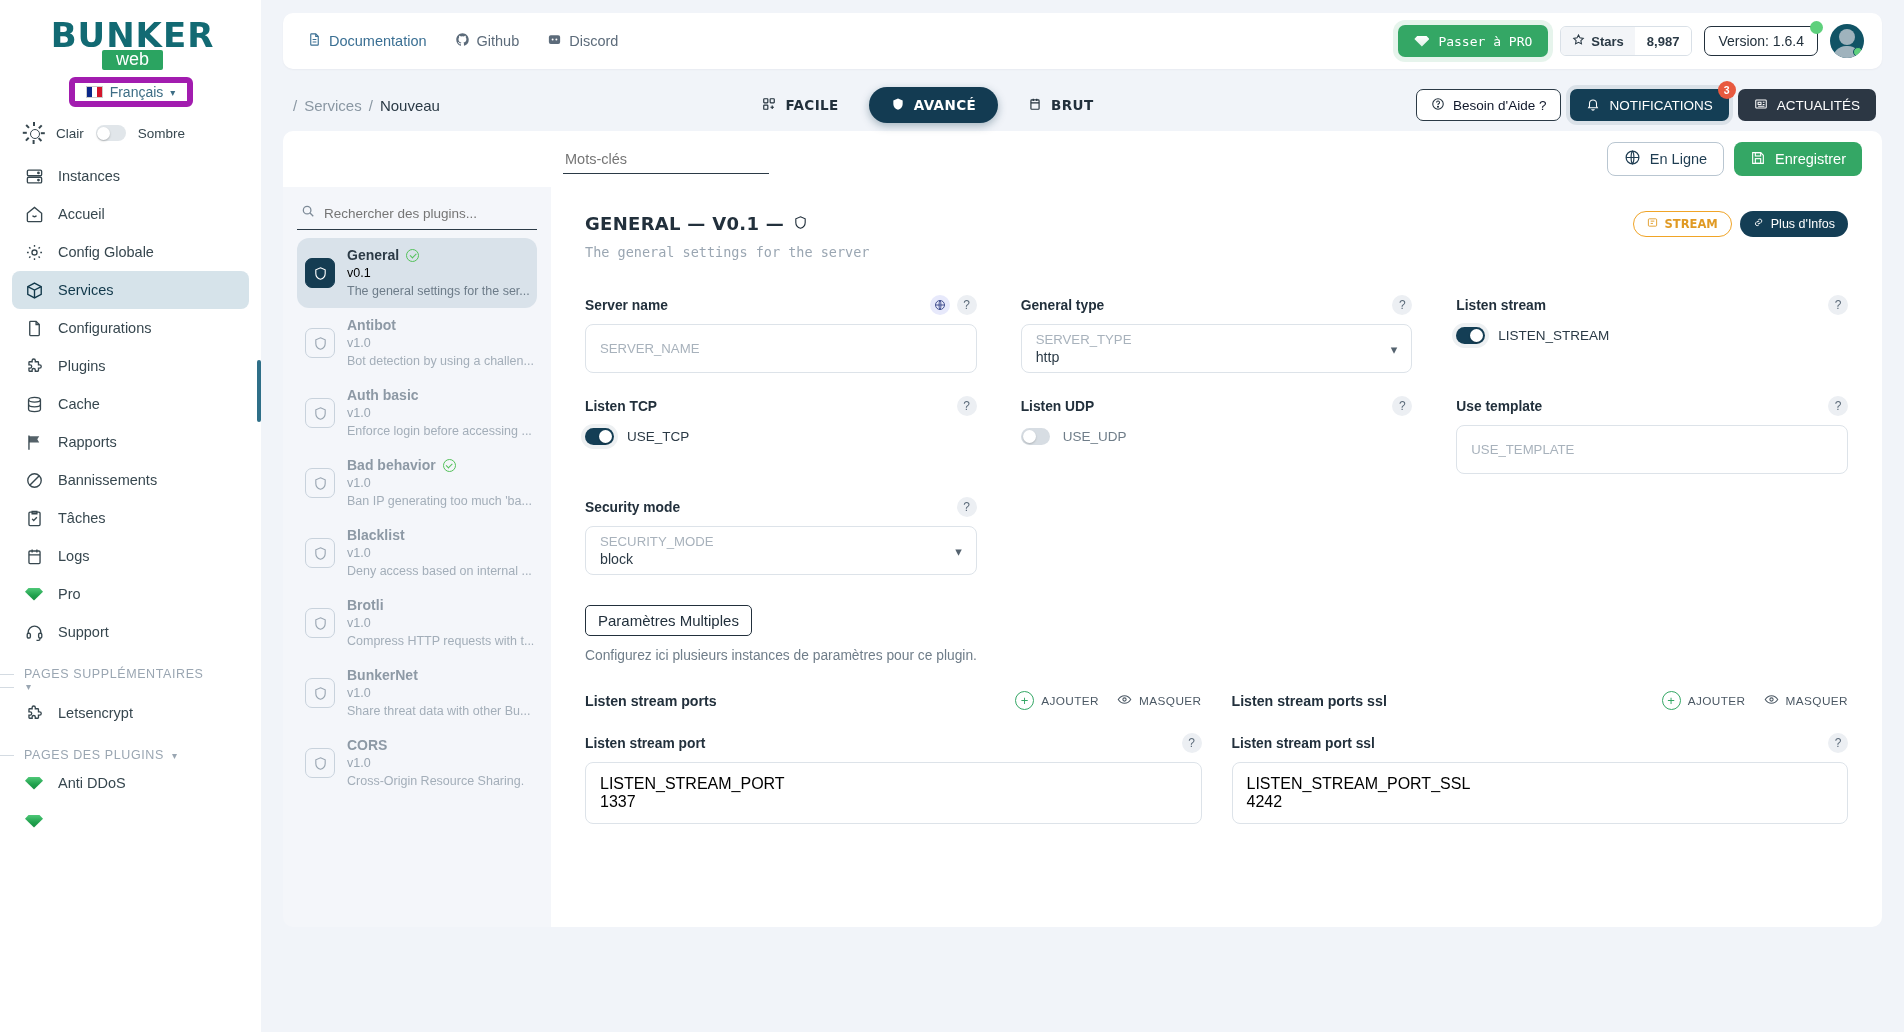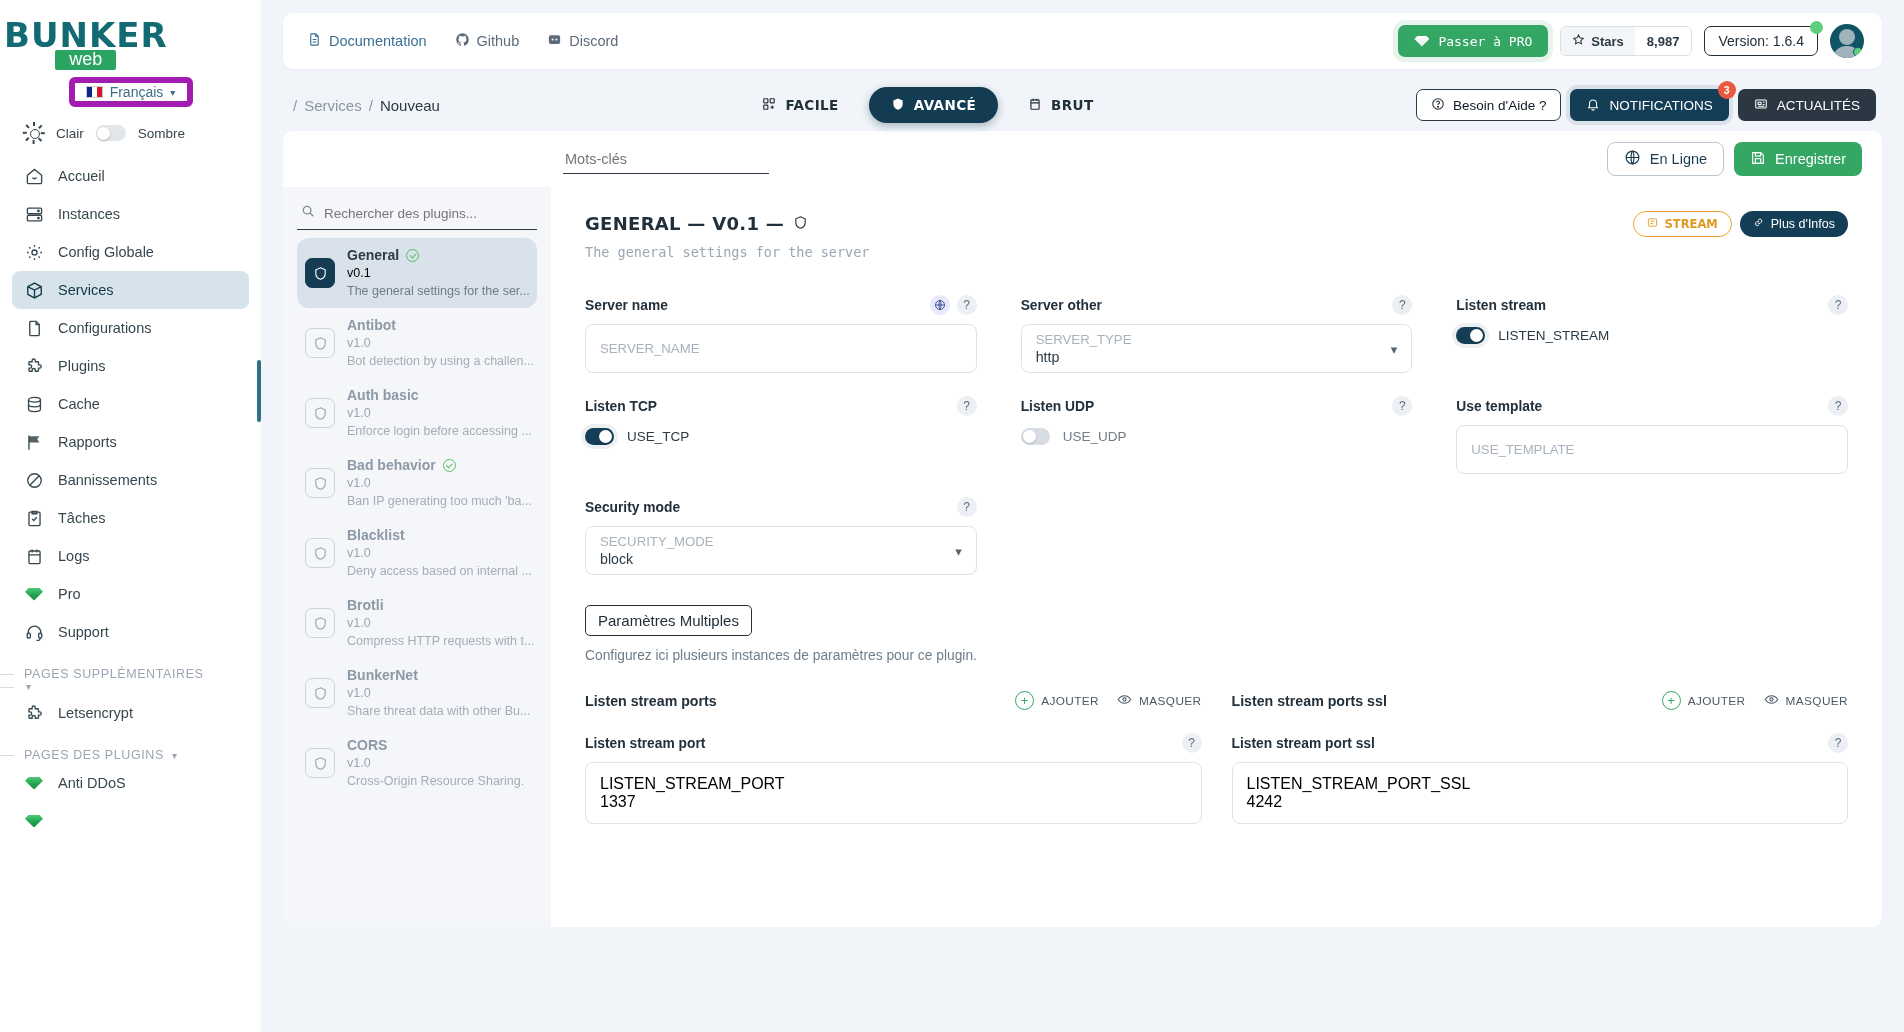--- a/index.html
+++ b/index.html
@@ -10,21 +10,21 @@
     overflow: hidden;
   }
   .app { display: flex; width: 1904px; height: 1032px; }
 
   
   .sidebar {
     width: 261px; height: 1032px; background: #ffffff;
     display: flex; flex-direction: column;
     flex: 0 0 261px; position: relative; overflow: hidden;
   }
-  .logo-wrap { padding: 18px 0 6px 4px; display: flex; }
+  .logo-wrap { padding: 18px 0 6px 4px; display: flex; justify-content: center; }
   .logo { text-align: center; line-height: 1; }
   .logo-bunker {
     font-family: "DejaVu Sans", sans-serif;
     font-weight: bold; font-size: 34px; letter-spacing: 1px;
     color: #126a73; display: block;
   }
   .logo-web {
     display: inline-block; background: #2ba461; color: #ffffff;
     font-size: 18px; padding: 0px 14px 2px 14px; margin-top: -4px;
     border-radius: 2px; font-family: "Liberation Sans", sans-serif;
@@ -331,36 +331,36 @@
       </span>
       <span>Clair</span>
       <span class="theme-toggle"></span>
       <span>Sombre</span>
     </div>
 
     <nav class="nav">
       <div class="nav-item">
         <span class="ic">
             <svg width="19" height="19" viewBox="0 0 24 24" fill="none" stroke="#37474f" stroke-width="1.7">
-              <path d="M3 10.5 12 3l9 7.5V20a1 1 0 0 1-1 1H4a1 1 0 0 1-1-1z"></path>
-              <path d="M9.5 13.5a3 3 0 0 0 5 0"></path>
-            </svg>
-          </span>
-        <span>Accueil</span>
-      </div>
-      <div class="nav-item">
-        <span class="ic">
-            <svg width="19" height="19" viewBox="0 0 24 24" fill="none" stroke="#37474f" stroke-width="1.7">
               <rect x="3" y="4" width="18" height="7" rx="1.5"></rect>
               <rect x="3" y="13" width="18" height="7" rx="1.5"></rect>
               <circle cx="17" cy="7.5" r=".9" fill="#37474f"></circle>
               <circle cx="17" cy="16.5" r=".9" fill="#37474f"></circle>
             </svg>
           </span>
         <span>Instances</span>
+      </div>
+      <div class="nav-item">
+        <span class="ic">
+            <svg width="19" height="19" viewBox="0 0 24 24" fill="none" stroke="#37474f" stroke-width="1.7">
+              <path d="M3 10.5 12 3l9 7.5V20a1 1 0 0 1-1 1H4a1 1 0 0 1-1-1z"></path>
+              <path d="M9.5 13.5a3 3 0 0 0 5 0"></path>
+            </svg>
+          </span>
+        <span>Accueil</span>
       </div>
       <div class="nav-item">
         <span class="ic">
             <svg width="19" height="19" viewBox="0 0 24 24" fill="none" stroke="#37474f" stroke-width="1.7">
               <circle cx="12" cy="12" r="3.2"></circle>
               <path d="M12 2.5v2.2M12 19.3v2.2M21.5 12h-2.2M4.7 12H2.5M18.7 5.3l-1.6 1.6M6.9 17.1l-1.6 1.6M18.7 18.7l-1.6-1.6M6.9 6.9 5.3 5.3"></path>
             </svg>
           </span>
         <span>Config Globale</span>
       </div>
@@ -794,21 +794,21 @@
                 <span class="circ">?</span>
               </span>
             </div>
             <div class="inp">
               <span class="ph">SERVER_NAME</span>
             </div>
           </div>
 
           <div class="fld">
             <div class="fld-head">
-              <span class="fld-label">Server other</span>
+              <span class="fld-label">General type</span>
               <span class="fld-tools">
                   <span class="circ">?</span>
                 </span>
             </div>
             <div class="inp sel-inp">
               <span class="ph">SERVER_TYPE</span>
               <span class="val">http</span>
               <span class="caret">▾</span>
             </div>
           </div>

